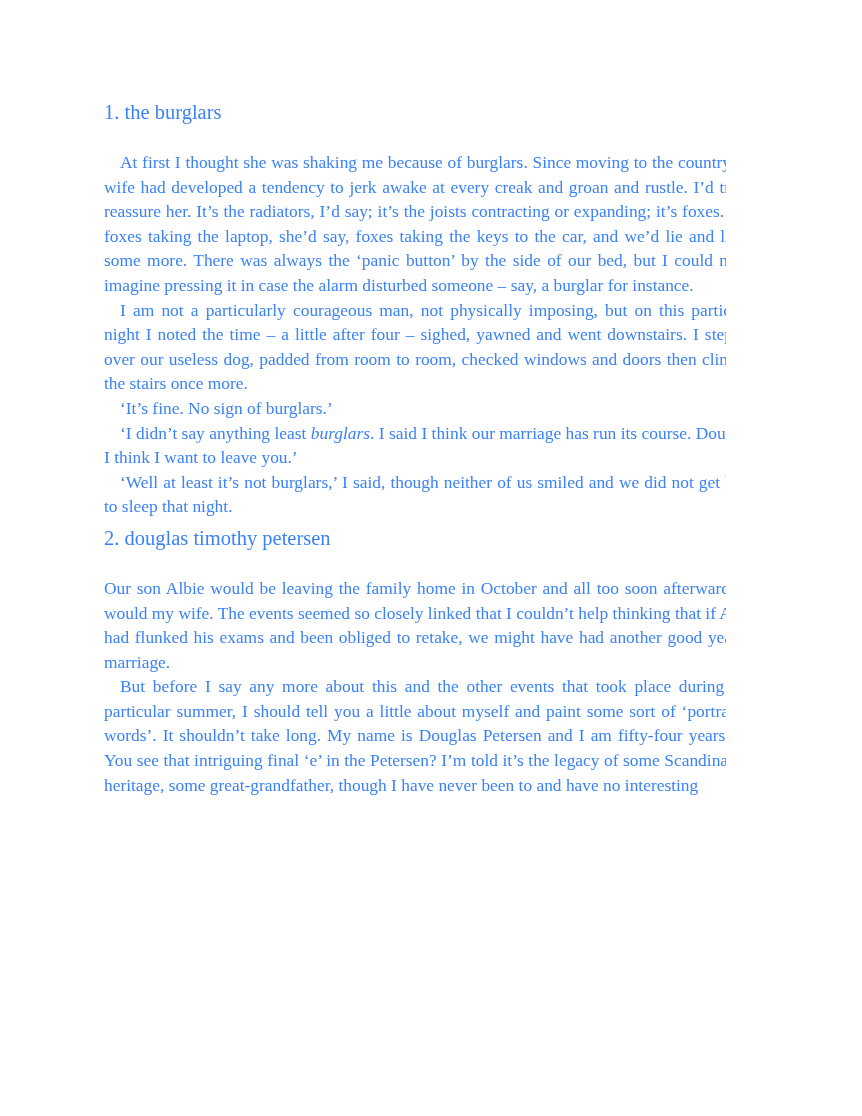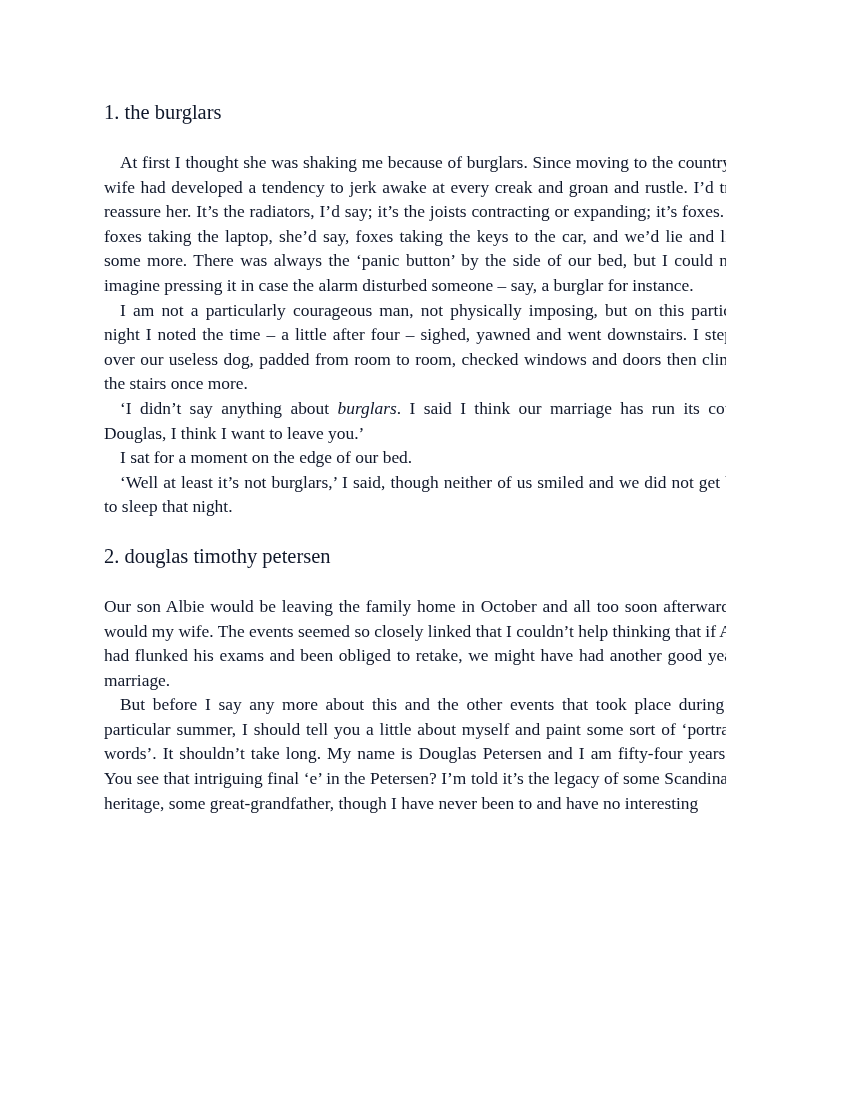--- a/index.html
+++ b/index.html
@@ -7,37 +7,37 @@
     padding: 0;
     background: #ffffff;
   }
   .page {
     position: relative;
     width: 726px;
     height: 1116px;
     background: #ffffff;
     overflow: hidden;
     font-family: "Liberation Serif", serif;
-    color: #0f172a;
+    color: #3b82f6;
   }
   .content {
     position: absolute;
     left: 104px;
     top: 99px;
     width: 654px;
   }
   .chapter-heading {
     font-size: 20.5px;
     font-weight: 400;
     line-height: 26px;
     margin: 0 0 25px 0;
     text-align: left;
   }
   section + section .chapter-heading {
-    margin-top: 24px;
+    margin-top: 6px;
   }
   .para {
     margin: 0;
     font-size: 17.4px;
     line-height: 24.6px;
     text-align: justify;
     text-justify: inter-word;
   }
   .para.indent {
     text-indent: 16px;
@@ -54,24 +54,24 @@
     <section>
       <h2 class="chapter-heading">1. the burglars</h2>
 
 
       <p class="para indent">At first I thought she was shaking me because of burglars. Since moving to the country my wife had developed a tendency to jerk awake at every creak and groan and rustle. I’d try to reassure her. It’s the radiators, I’d say; it’s the joists contracting or expanding; it’s foxes. Yes, foxes taking the laptop, she’d say, foxes taking the keys to the car, and we’d lie and listen some more. There was always the ‘panic button’ by the side of our bed, but I could never imagine pressing it in case the alarm disturbed someone – say, a burglar for instance.</p>
 
       <p class="para indent">I am not a particularly courageous man, not physically imposing, but on this particular night I noted the time – a little after four – sighed, yawned and went downstairs. I stepped over our useless dog, padded from room to room, checked windows and doors then climbed the stairs once more.</p>
 
 
 
+      <p class="para indent">‘It’s fine. No sign of burglars.’</p>
 
-      <p class="para indent"><span>‘I didn’t say anything about </span><em class="italic-word">burglars</em><span>. I said I think our marriage has run its course. Douglas, I think I want to leave you.’</span></p>
+      <p class="para indent"><span>‘I didn’t say anything least </span><em class="italic-word">burglars</em><span>. I said I think our marriage has run its course. Douglas, I think I want to leave you.’</span></p>
 
-      <p class="para indent">I sat for a moment on the edge of our bed.</p>
 
       <p class="para indent">‘Well at least it’s not burglars,’ I said, though neither of us smiled and we did not get back to sleep that night.</p>
     </section>
 
     <section>
       <h2 class="chapter-heading">2. douglas timothy petersen</h2>
 
       <p class="para">Our son Albie would be leaving the family home in October and all too soon afterwards so would my wife. The events seemed so closely linked that I couldn’t help thinking that if Albie had flunked his exams and been obliged to retake, we might have had another good year of marriage.</p>
 
       <p class="para indent">But before I say any more about this and the other events that took place during that particular summer, I should tell you a little about myself and paint some sort of ‘portrait in words’. It shouldn’t take long. My name is Douglas Petersen and I am fifty-four years old. You see that intriguing final ‘e’ in the Petersen? I’m told it’s the legacy of some Scandinavian heritage, some great-grandfather, though I have never been to and have no interesting</p>

